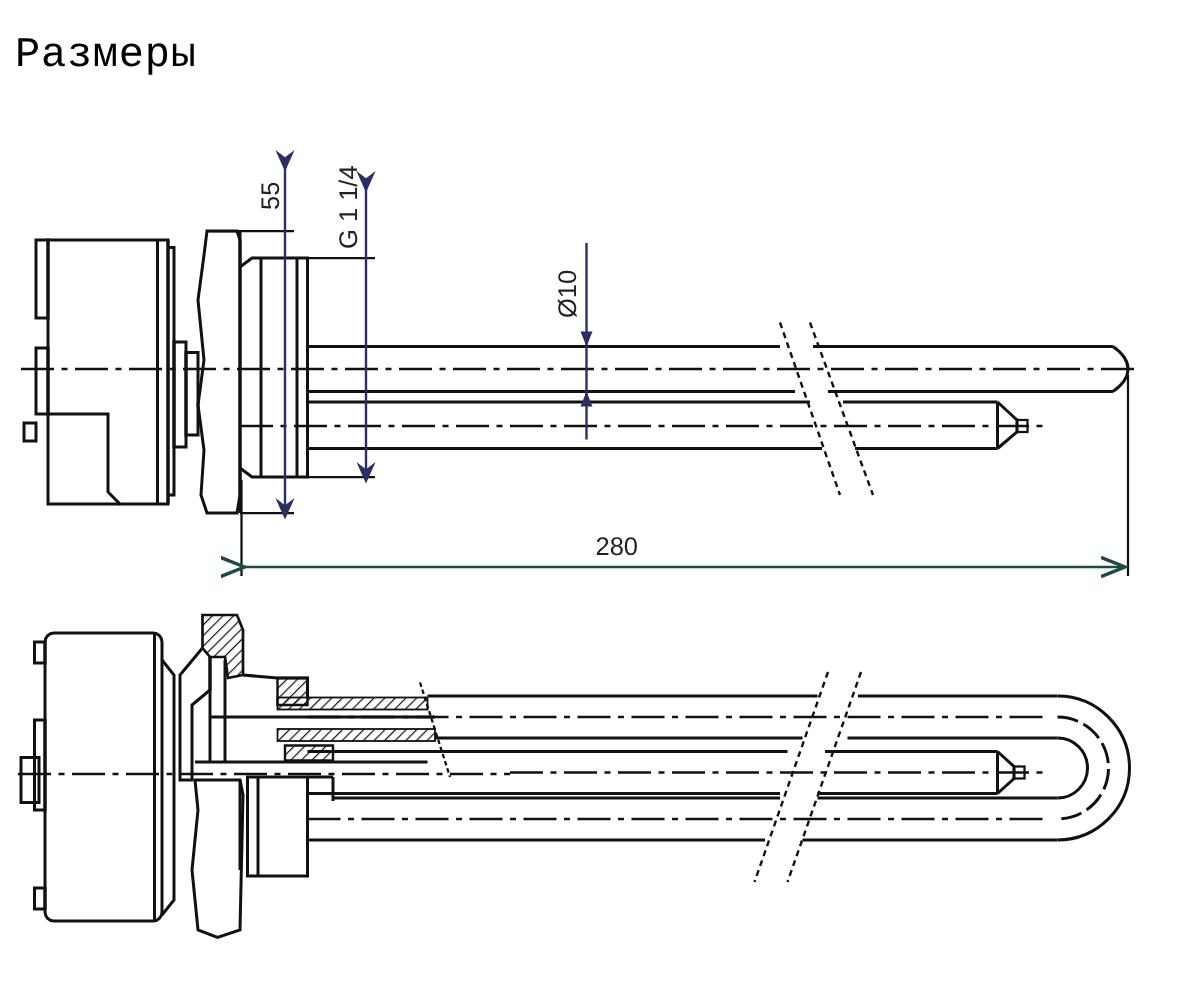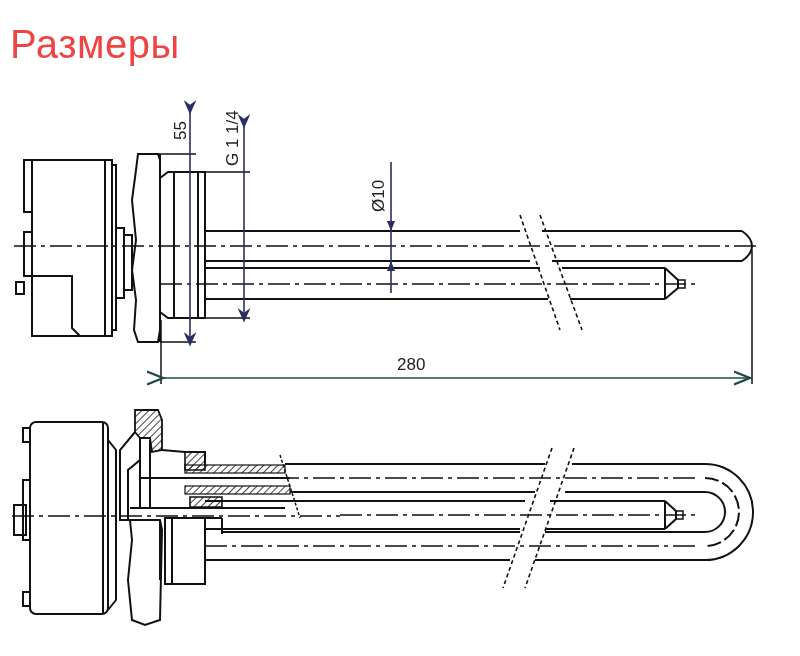--- a/index.html
+++ b/index.html
@@ -1,17 +1,17 @@
 <!DOCTYPE html>
 <html><head>
 <meta charset="utf-8">
 <style>
   html,body{margin:0;padding:0;background:#fff;}
   body{width:800px;height:656px;position:relative;overflow:hidden;font-family:"Liberation Sans",sans-serif;}
-  .title{position:absolute;left:10px;top:22px;font-size:40px;color:#ef4444;font-family:Liberation Sans, sans-serif;letter-spacing:0.5px;}
+  .title{position:absolute;left:10px;top:22px;font-size:28px;color:#000000;font-family:Liberation Mono, monospace;letter-spacing:0.5px;}
   svg{position:absolute;left:0;top:0;}
   .dim-text{font-family:"Liberation Sans",sans-serif;font-size:17px;fill:#222;}
   .ln{stroke:#111;stroke-width:2;fill:none;}
   .thin{stroke:#111;stroke-width:1.5;fill:none;}
   .center{stroke:#111;stroke-width:1.6;fill:none;stroke-dasharray:22 5 4 5;}
   .dim{stroke:#2b2e63;stroke-width:1.6;fill:none;}
   .dimg{stroke:#1f4a44;stroke-width:1.6;fill:none;}
   .brk{stroke:#111;stroke-width:1.6;fill:none;stroke-dasharray:4 3;}
 </style>
 </head>

